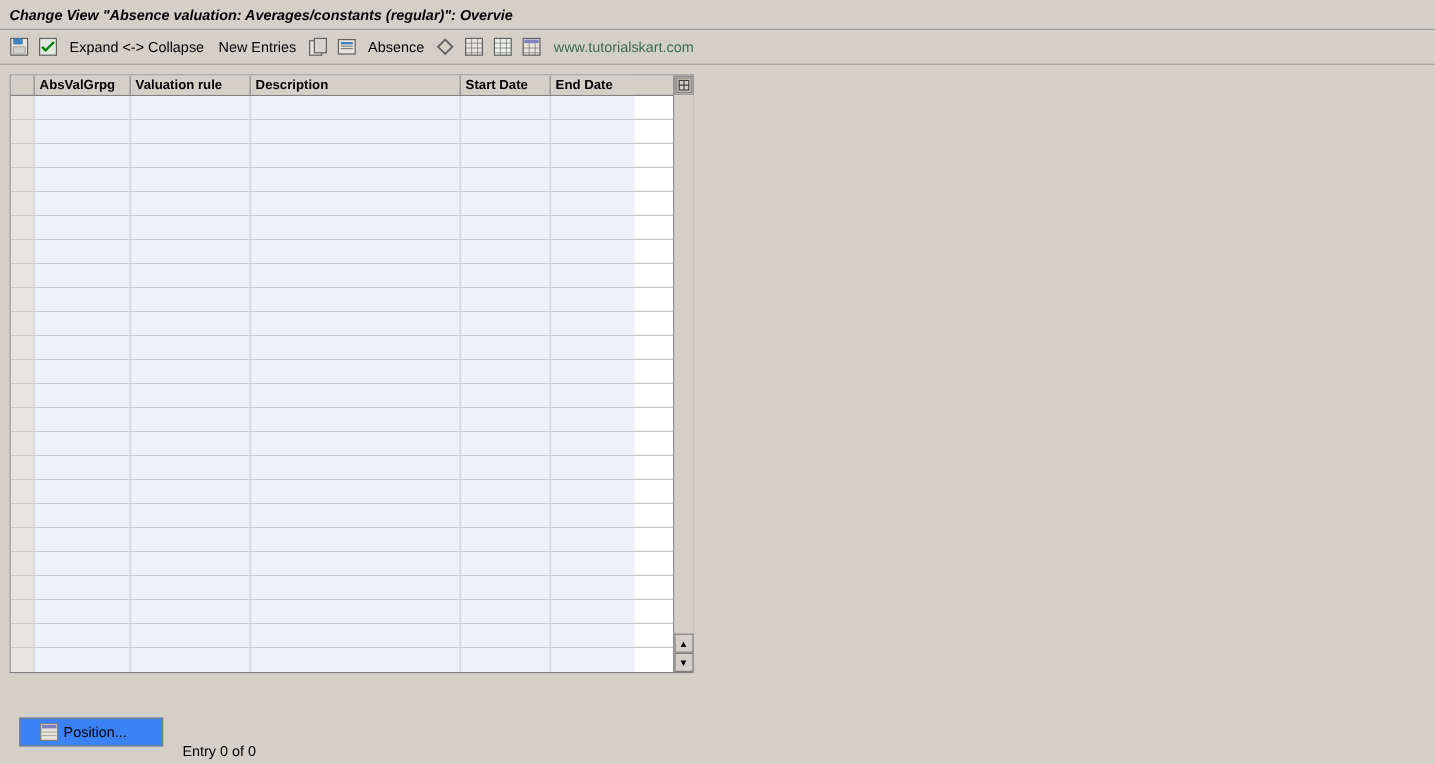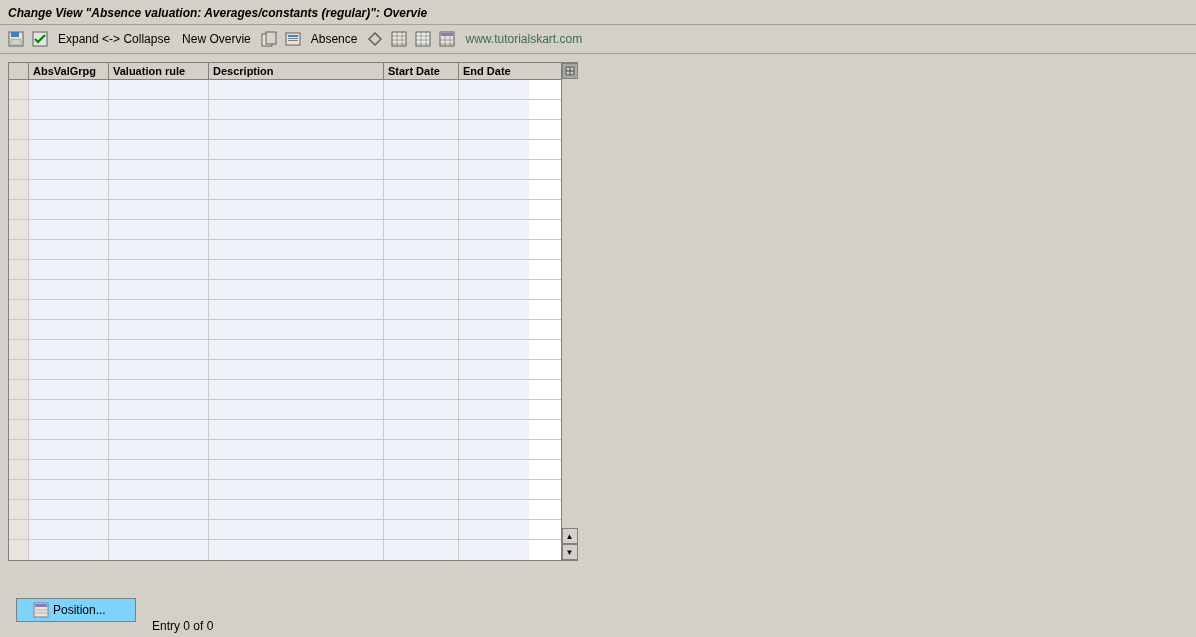--- a/index.html
+++ b/index.html
@@ -204,21 +204,21 @@
       align-items: center;
       padding: 6px 8px;
       gap: 16px;
       margin-top: auto;
     }
 
     .position-btn {
       display: flex;
       align-items: center;
       gap: 4px;
-      background-color: #7dd3fc;
+      background-color: #3b82f6;
       border: 1px solid #808080;
       padding: 3px 16px;
       cursor: pointer;
       font-size: 12px;
       min-width: 120px;
     }
 
     .entry-count {
       font-size: 12px;
       margin-top: 32px;
@@ -260,21 +260,21 @@
           <polyline points="3,8 6,11 13,4" fill="none" stroke="#008000" stroke-width="2"></polyline>
         </svg>
       </div>
     </button>
 
     <button class="toolbar-text-btn">
       <span>Expand &lt;-&gt; Collapse</span>
     </button>
 
     <button class="toolbar-text-btn">
-      <span>New Overvie</span>
+      <span>New Entries</span>
     </button>
 
     <button class="toolbar-btn" title="Copy">
       <div class="toolbar-icon">
         <svg width="16" height="16" viewBox="0 0 16 16">
           <rect x="1" y="3" width="10" height="12" fill="#e8e4dc" stroke="#606060" stroke-width="1"></rect>
           <rect x="5" y="1" width="10" height="12" fill="#d8d4cc" stroke="#606060" stroke-width="1"></rect>
         </svg>
       </div>
     </button>

